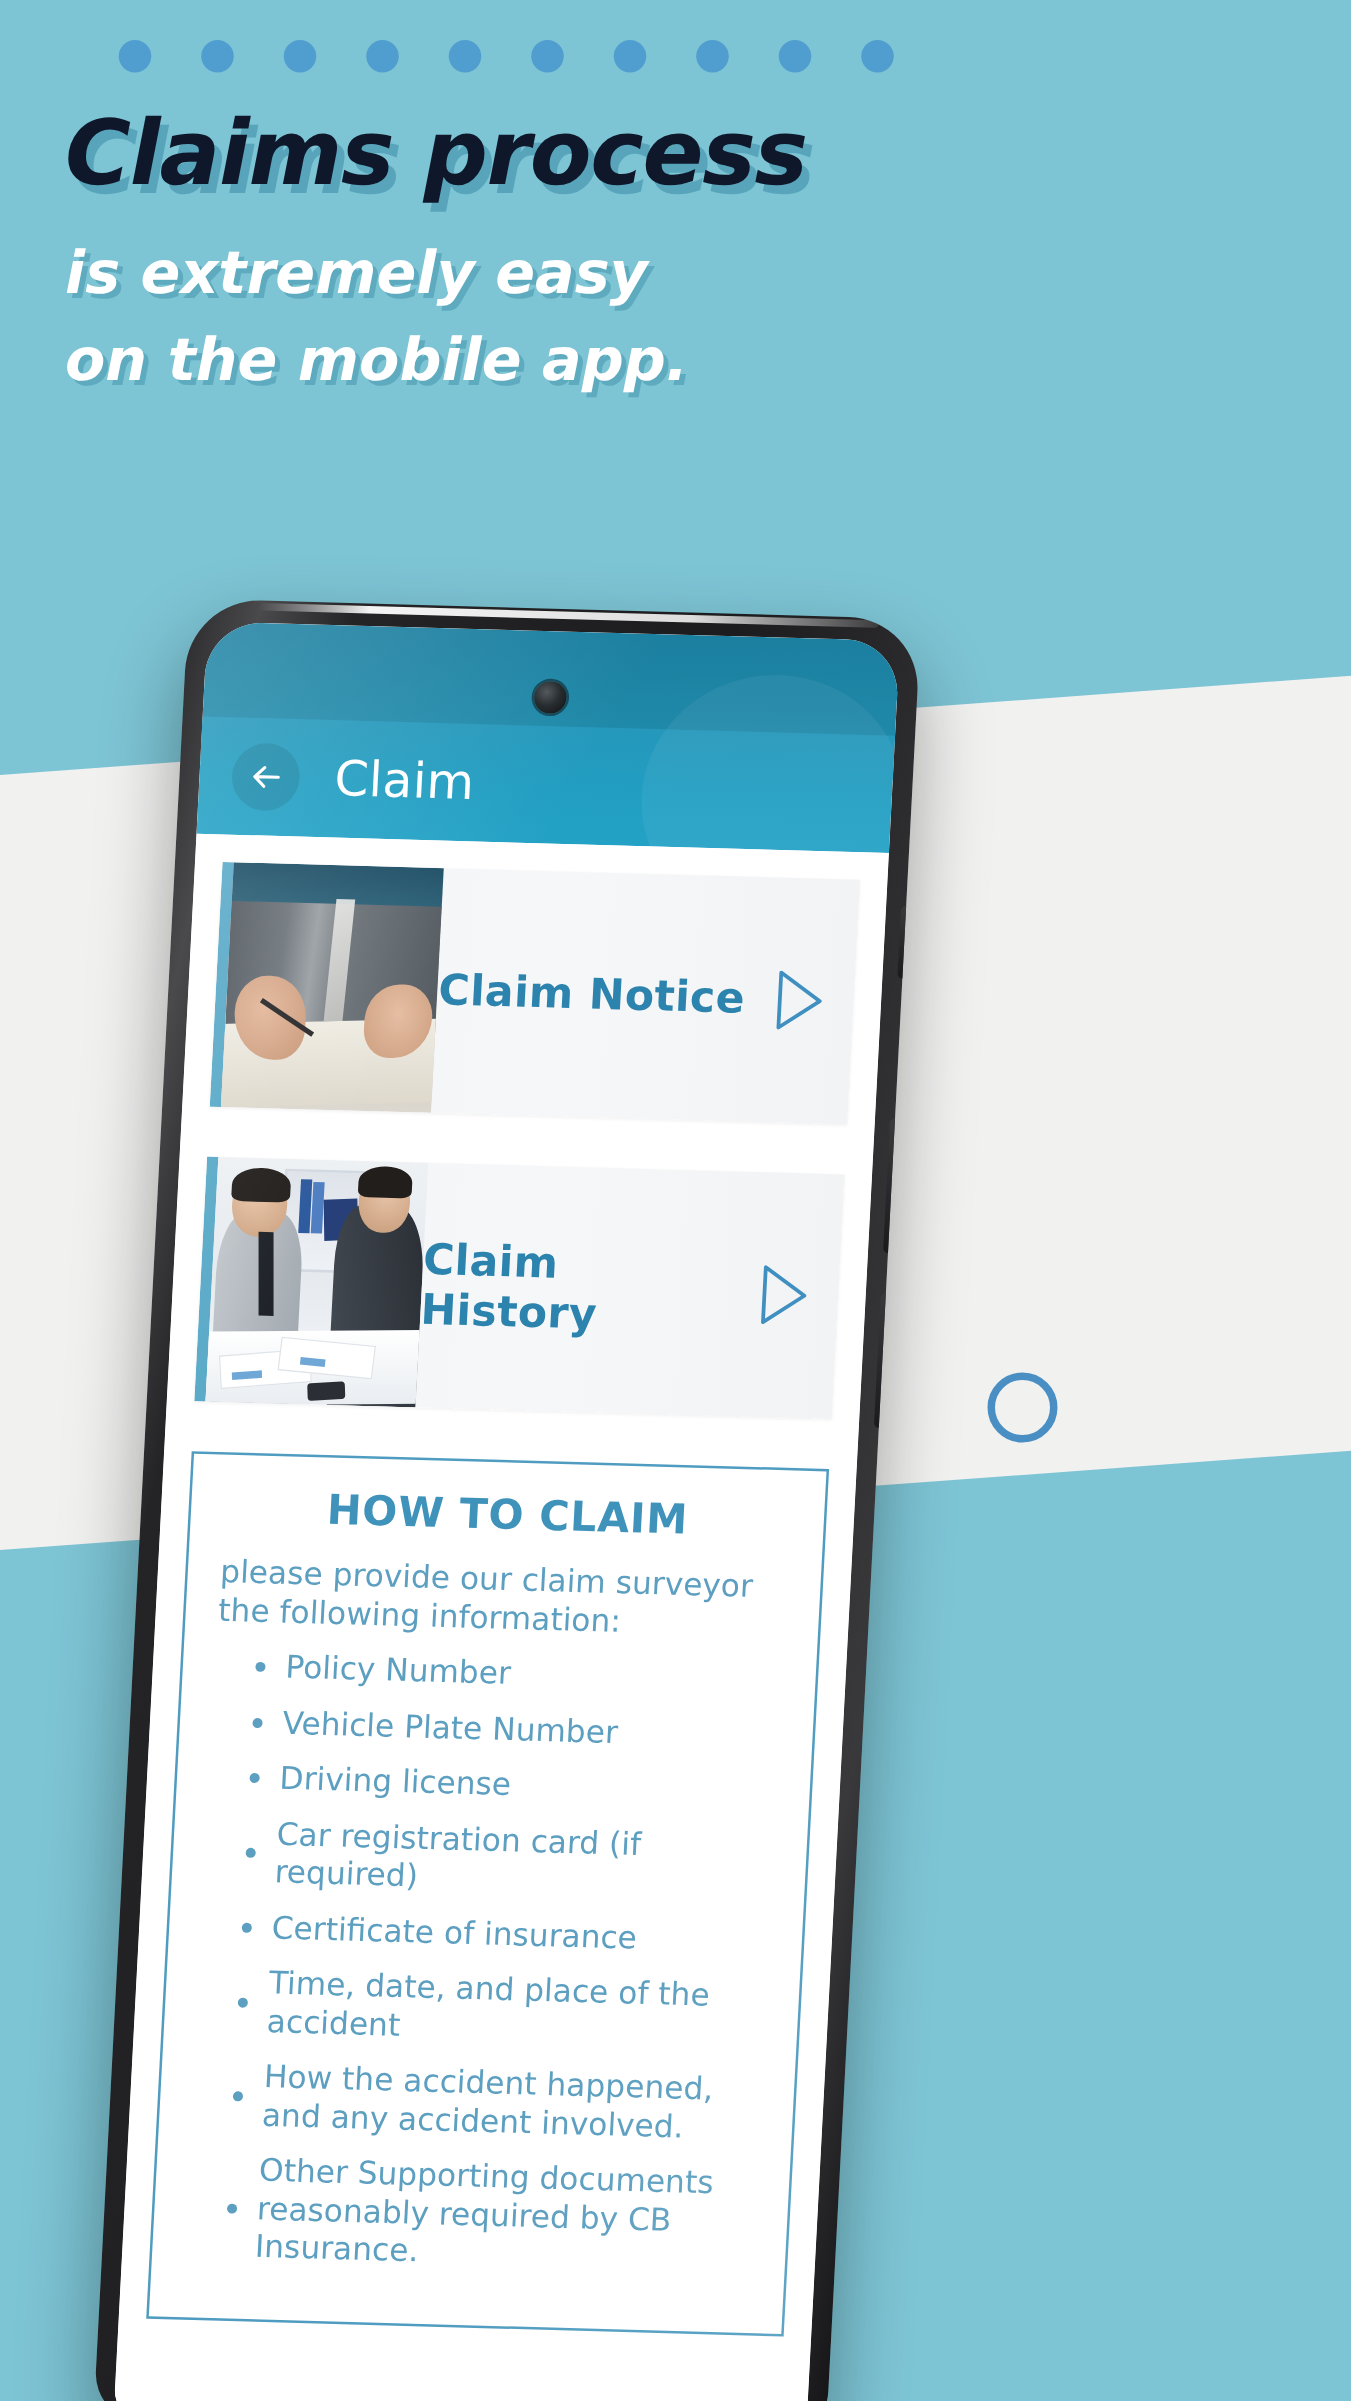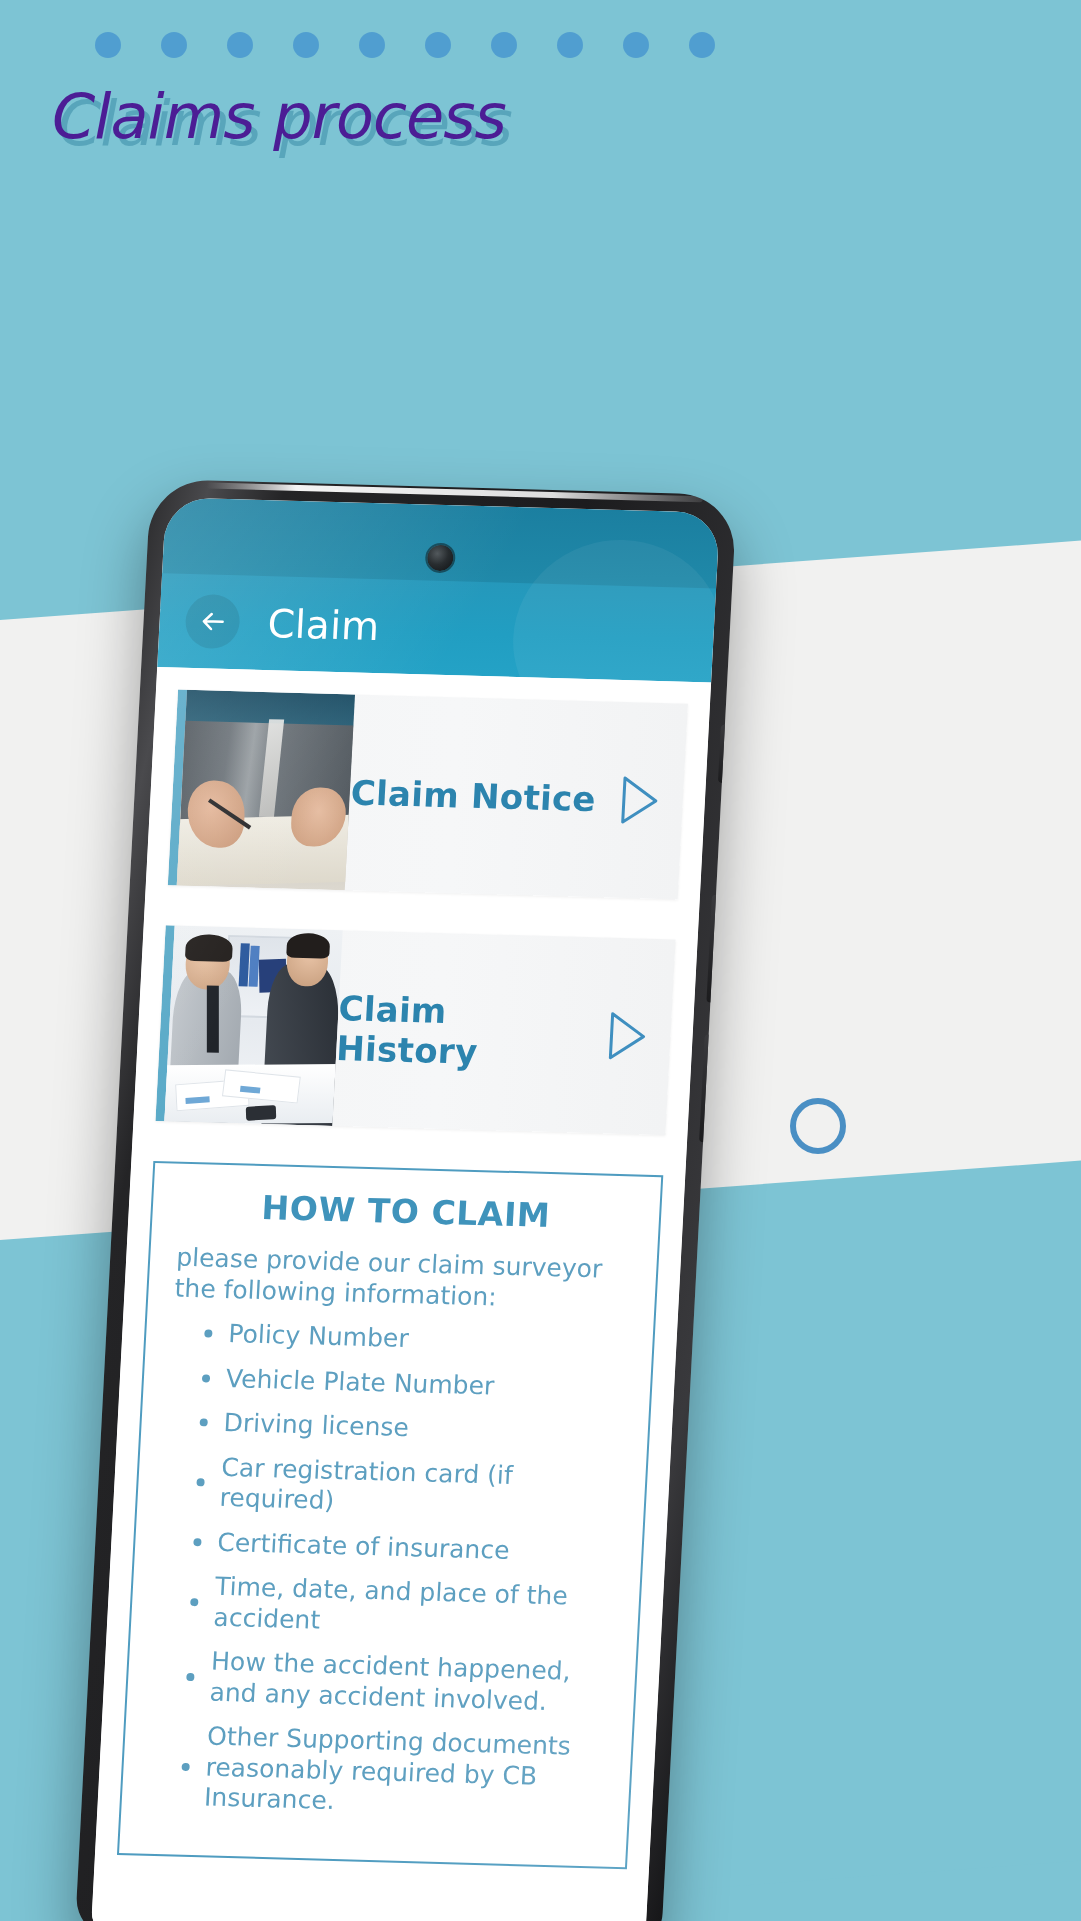--- a/index.html
+++ b/index.html
@@ -32,22 +32,22 @@
 
   
   .dots{position:absolute;top:30px;left:95px;width:620px;height:30px;z-index:5;
         display:flex;justify-content:space-between;align-items:center;}
   .dot{width:26px;height:26px;border-radius:50%;background:#4e9cd0;opacity:.95;}
 
   
   .headline-wrap{position:absolute;top:86px;left:52px;z-index:6;}
   .headline{
     font-family:"DejaVu Sans", sans-serif;
-    font-size:62px;line-height:1.0;font-weight:400;font-style:italic;
-    color:#4c1d95;letter-spacing:-1px;
+    font-size:72px;line-height:1.0;font-weight:700;font-style:italic;
+    color:#0f172a;letter-spacing:-1px;
     text-shadow:6px 7px 0 rgba(58,140,165,.55);
     white-space:nowrap;
   }
   .subline{
     margin-top:26px;
     font-family:"DejaVu Sans", sans-serif;
     font-size:47px;line-height:1.48;font-weight:700;font-style:italic;
     color:#ffffff;letter-spacing:0px;
     text-shadow:4px 4px 0 rgba(58,140,165,.45);
   }
@@ -226,20 +226,24 @@
   <span class="dot"></span>
   <span class="dot"></span>
   <span class="dot"></span>
   <span class="dot"></span>
   <span class="dot"></span>
   <span class="dot"></span>
 </div>
 
 <div class="headline-wrap">
   <div class="headline">Claims process</div>
+  <div class="subline">
+    <div>is extremely easy</div>
+    <div>on the mobile app.</div>
+  </div>
 </div>
 
 <div class="phone">
   <div class="phone-body">
     <div class="phone-hl"></div>
 
     <div class="screen">
       <div class="screen-topfill"></div>
       <div class="cam"></div>
 

